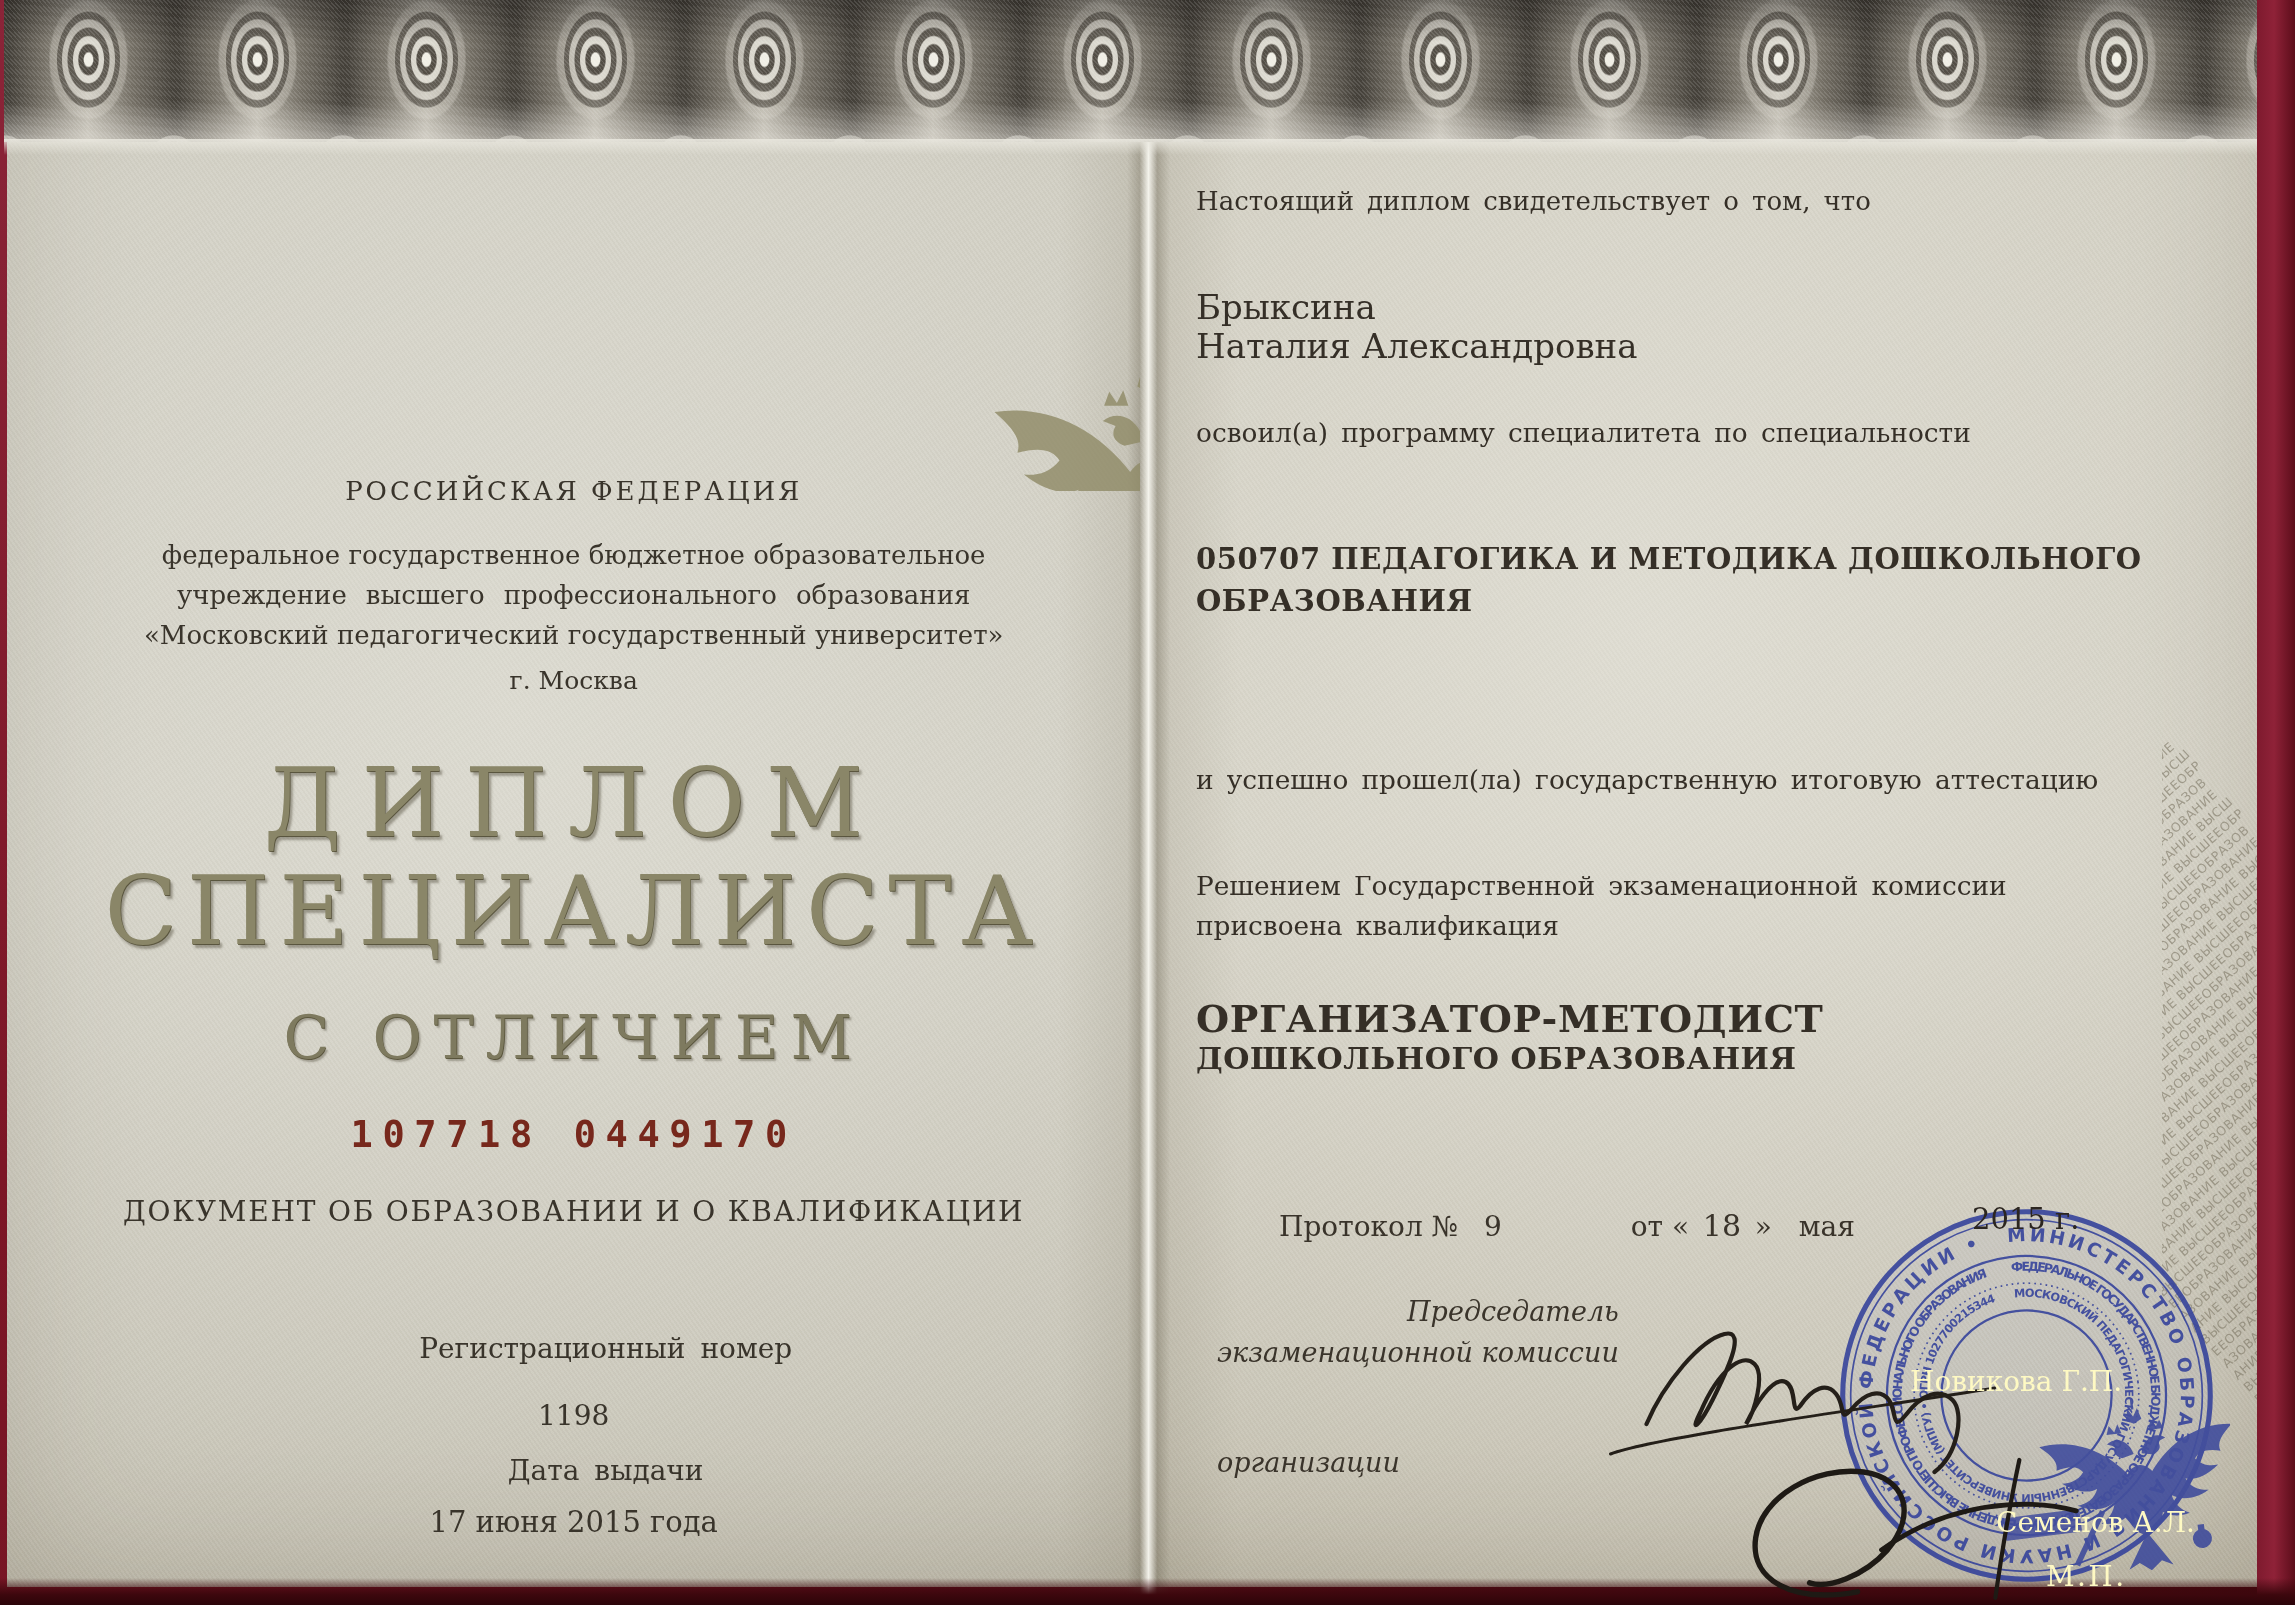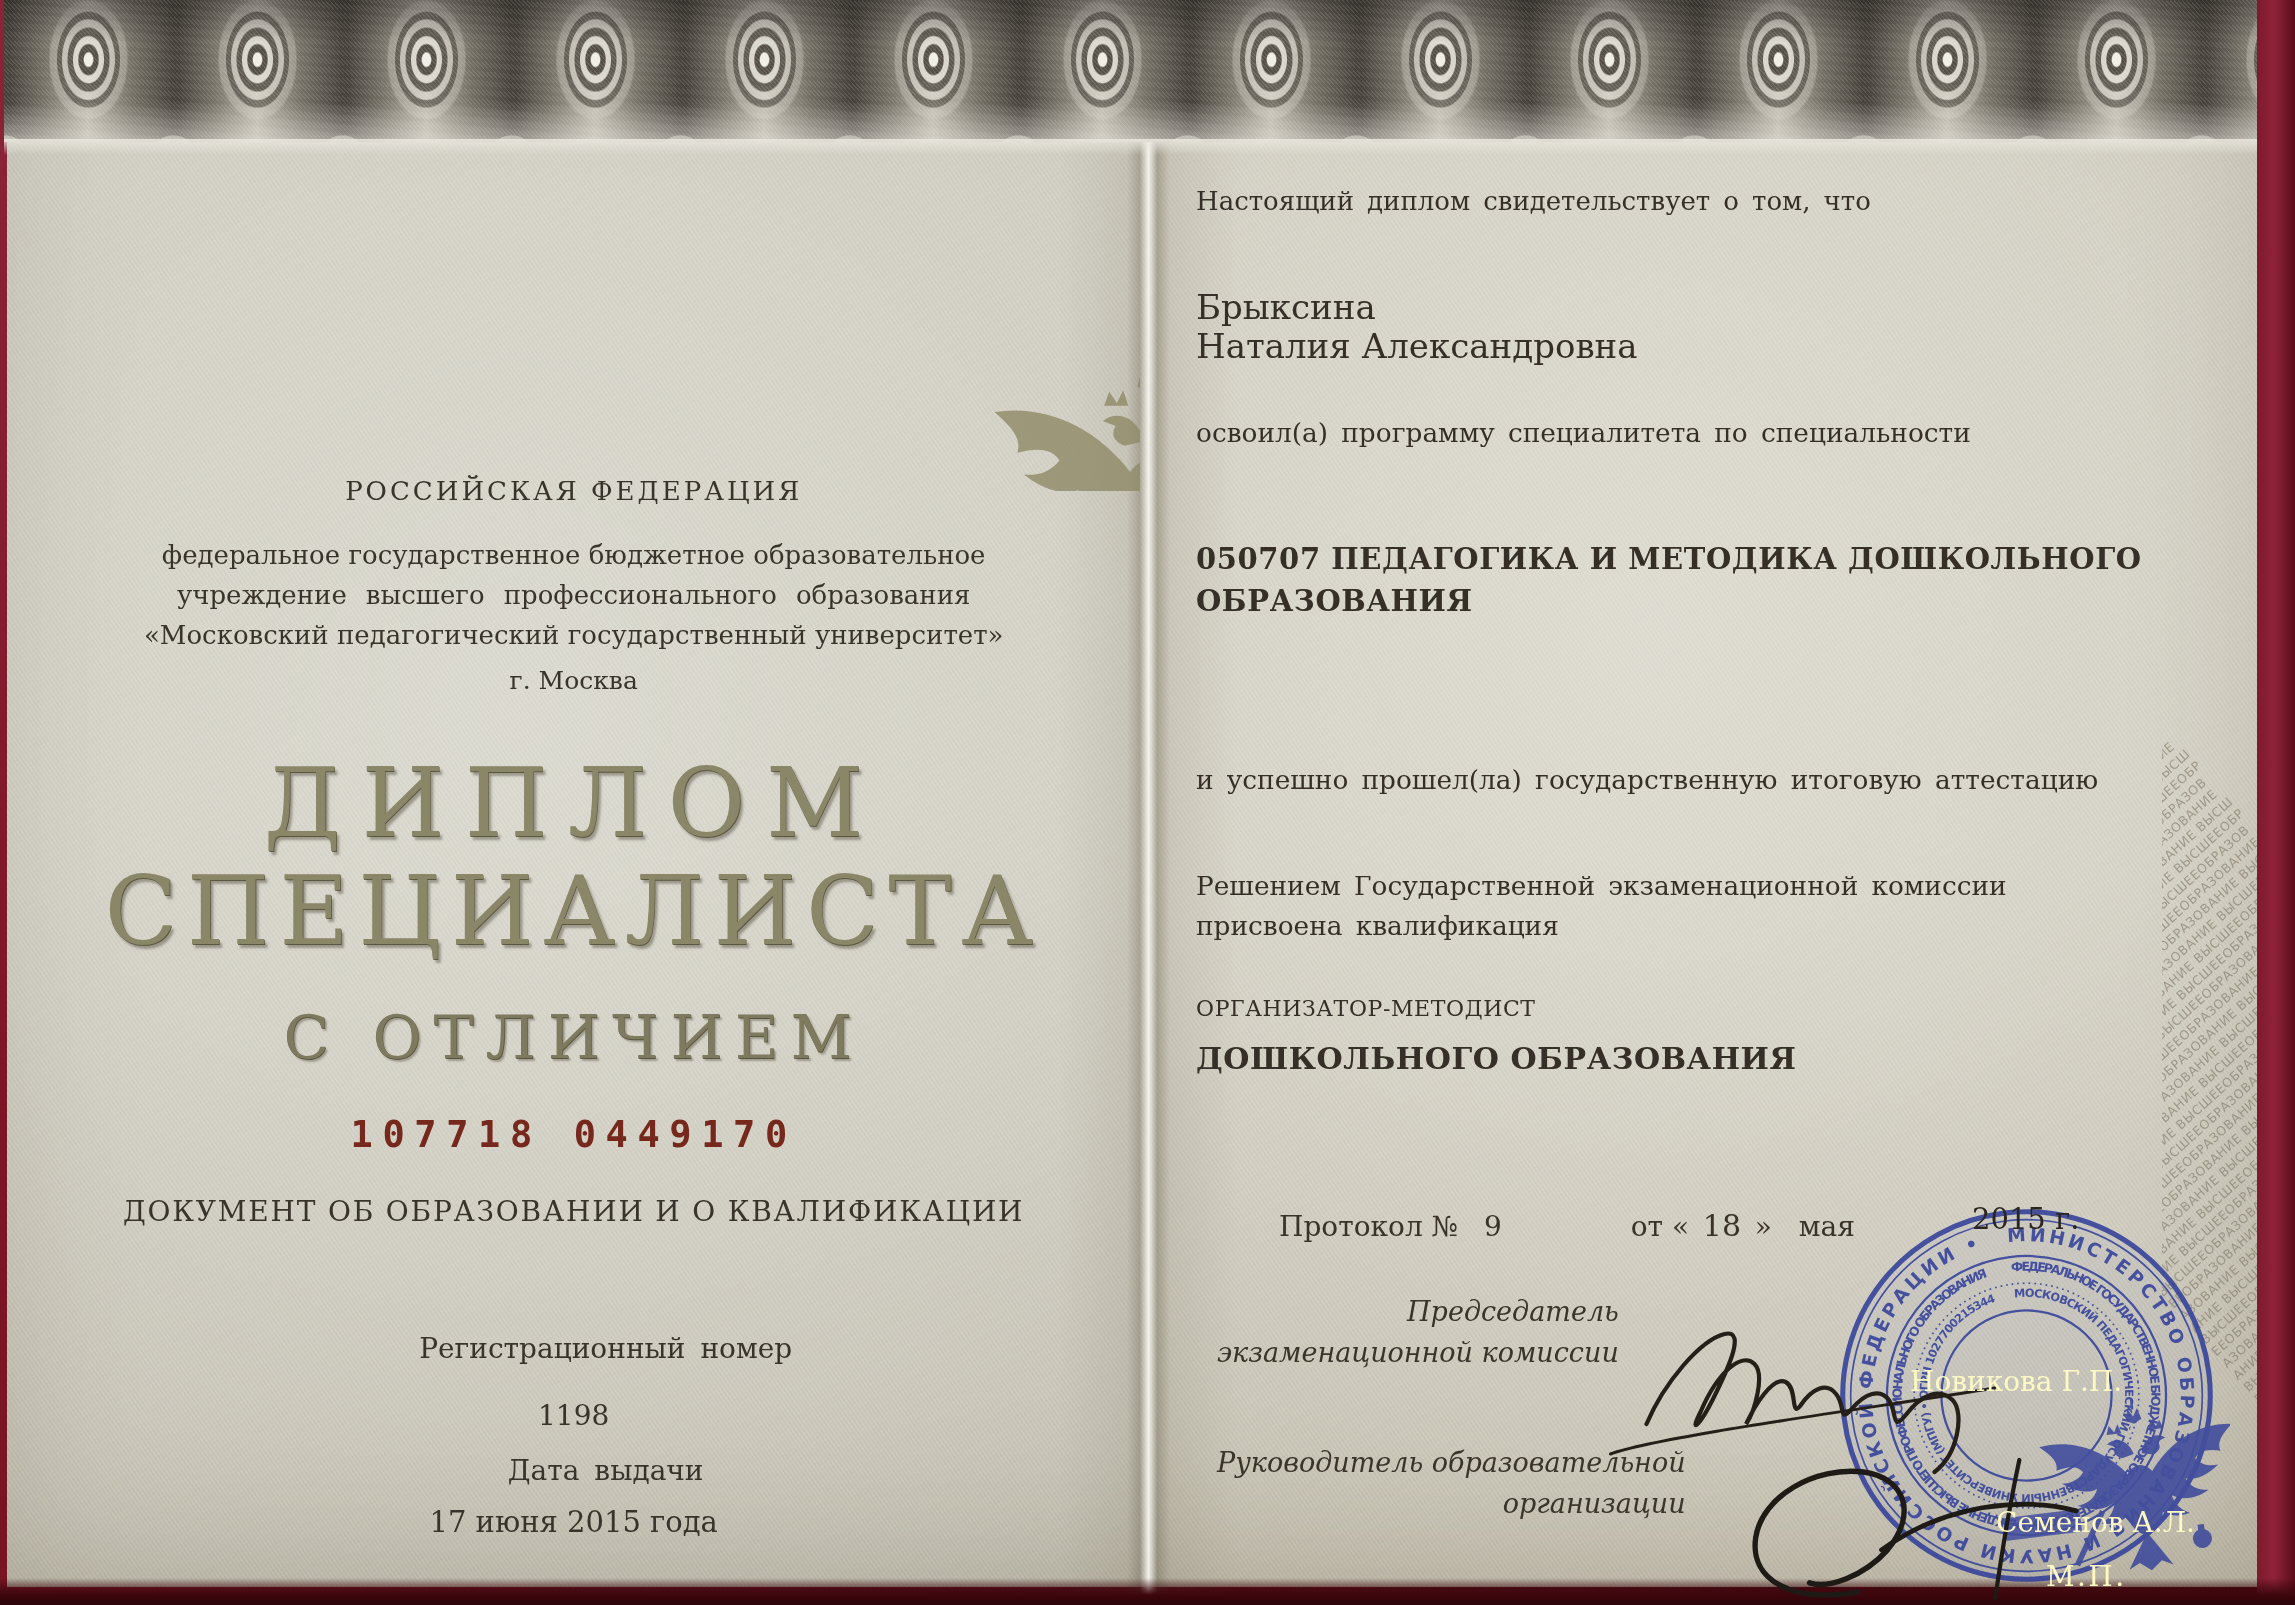--- a/index.html
+++ b/index.html
@@ -162,39 +162,38 @@
   <div class="rp" style="top:417px;font-size:26.4px;word-spacing:4.8px">освоил(а) программу специалитета по специальности</div>
 
   <div class="rp" style="top:542px;font-size:29px;font-weight:bold;letter-spacing:0.6px">050707  ПЕДАГОГИКА И МЕТОДИКА ДОШКОЛЬНОГО</div>
   <div class="rp" style="top:584px;font-size:29px;font-weight:bold;letter-spacing:0.6px">ОБРАЗОВАНИЯ</div>
 
   <div class="rp" style="top:764px;font-size:26.4px;word-spacing:4.8px">и успешно прошел(ла) государственную итоговую аттестацию</div>
 
   <div class="rp" style="top:870px;font-size:26.4px;word-spacing:4.8px">Решением Государственной экзаменационной комиссии</div>
   <div class="rp" style="top:910px;font-size:26.4px;word-spacing:4.8px">присвоена квалификация</div>
 
-  <div class="rp" style="top:996px;font-size:22px;font-weight:normal;letter-spacing:0.6px">ОРГАНИЗАТОР-МЕТОДИСТ</div>
+  <div class="rp" style="top:996px;font-size:38px;font-weight:bold;letter-spacing:0.6px">ОРГАНИЗАТОР-МЕТОДИСТ</div>
   <div class="rp" style="top:1041px;font-size:30px;font-weight:bold;letter-spacing:0.6px">ДОШКОЛЬНОГО ОБРАЗОВАНИЯ</div>
 
   <div style="position:absolute;left:1279px;top:1208px;z-index:5;font-size:28px;color:#39332a">
     <span>Протокол №</span>
     <span style="margin-left:17px">9</span>
     <span style="margin-left:120px">от «</span>
     <span style="margin-left:4.8px;font-size:30px">18</span>
     <span style="margin-left:4.8px">»</span>
     <span style="margin-left:18px">мая</span>
   </div>
   <div class="year-over">2015 г.</div>
 
   <div class="sig-label" style="left:1217px;top:1291px">
     <div>Председатель</div>
     <div>экзаменационной комиссии</div>
   </div>
   <div class="sig-label" style="left:1217px;top:1442px">
-    <div>Руководитель образовательной</div>
     <div>организации</div>
   </div>
 
   <svg class="stamp" viewBox="0 0 700 700">
     <defs>
       <path id="ringA" d="M350,78 a272,272 0 1,1 -0.1,0" fill="none"></path>
       <path id="ringB" d="M350,130 a220,220 0 1,1 -0.1,0" fill="none"></path>
       <path id="ringC" d="M350,176 a174,174 0 1,1 -0.1,0" fill="none"></path>
     </defs>
     <circle cx="350" cy="350" r="324" fill="rgba(96,112,186,0.07)" stroke="#32409b" stroke-width="9"></circle>

